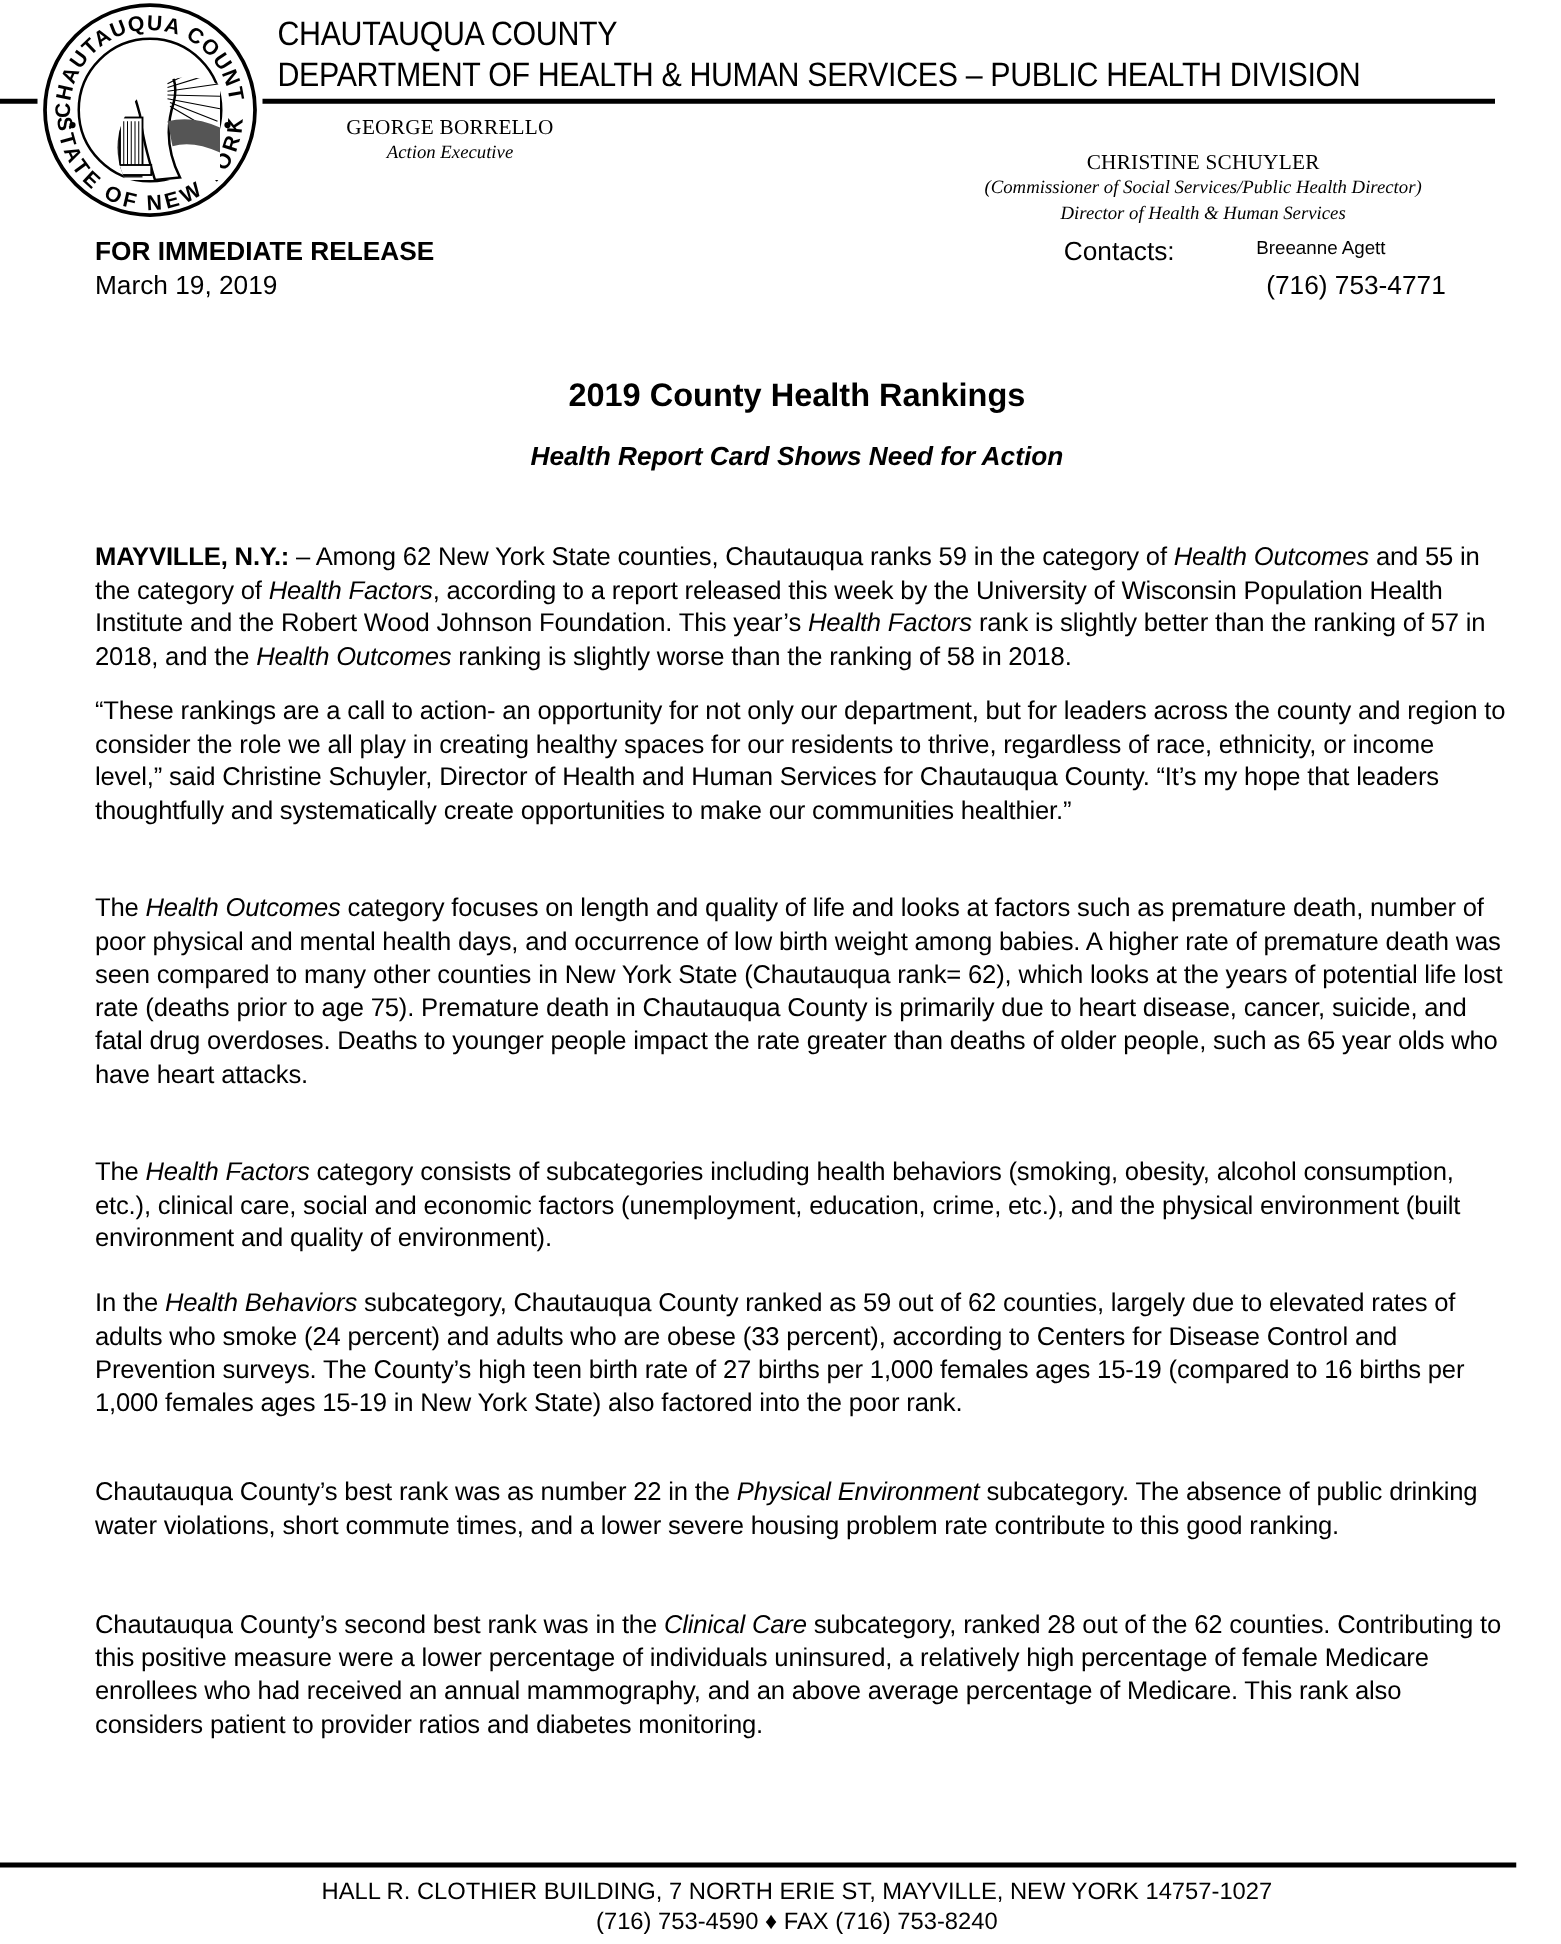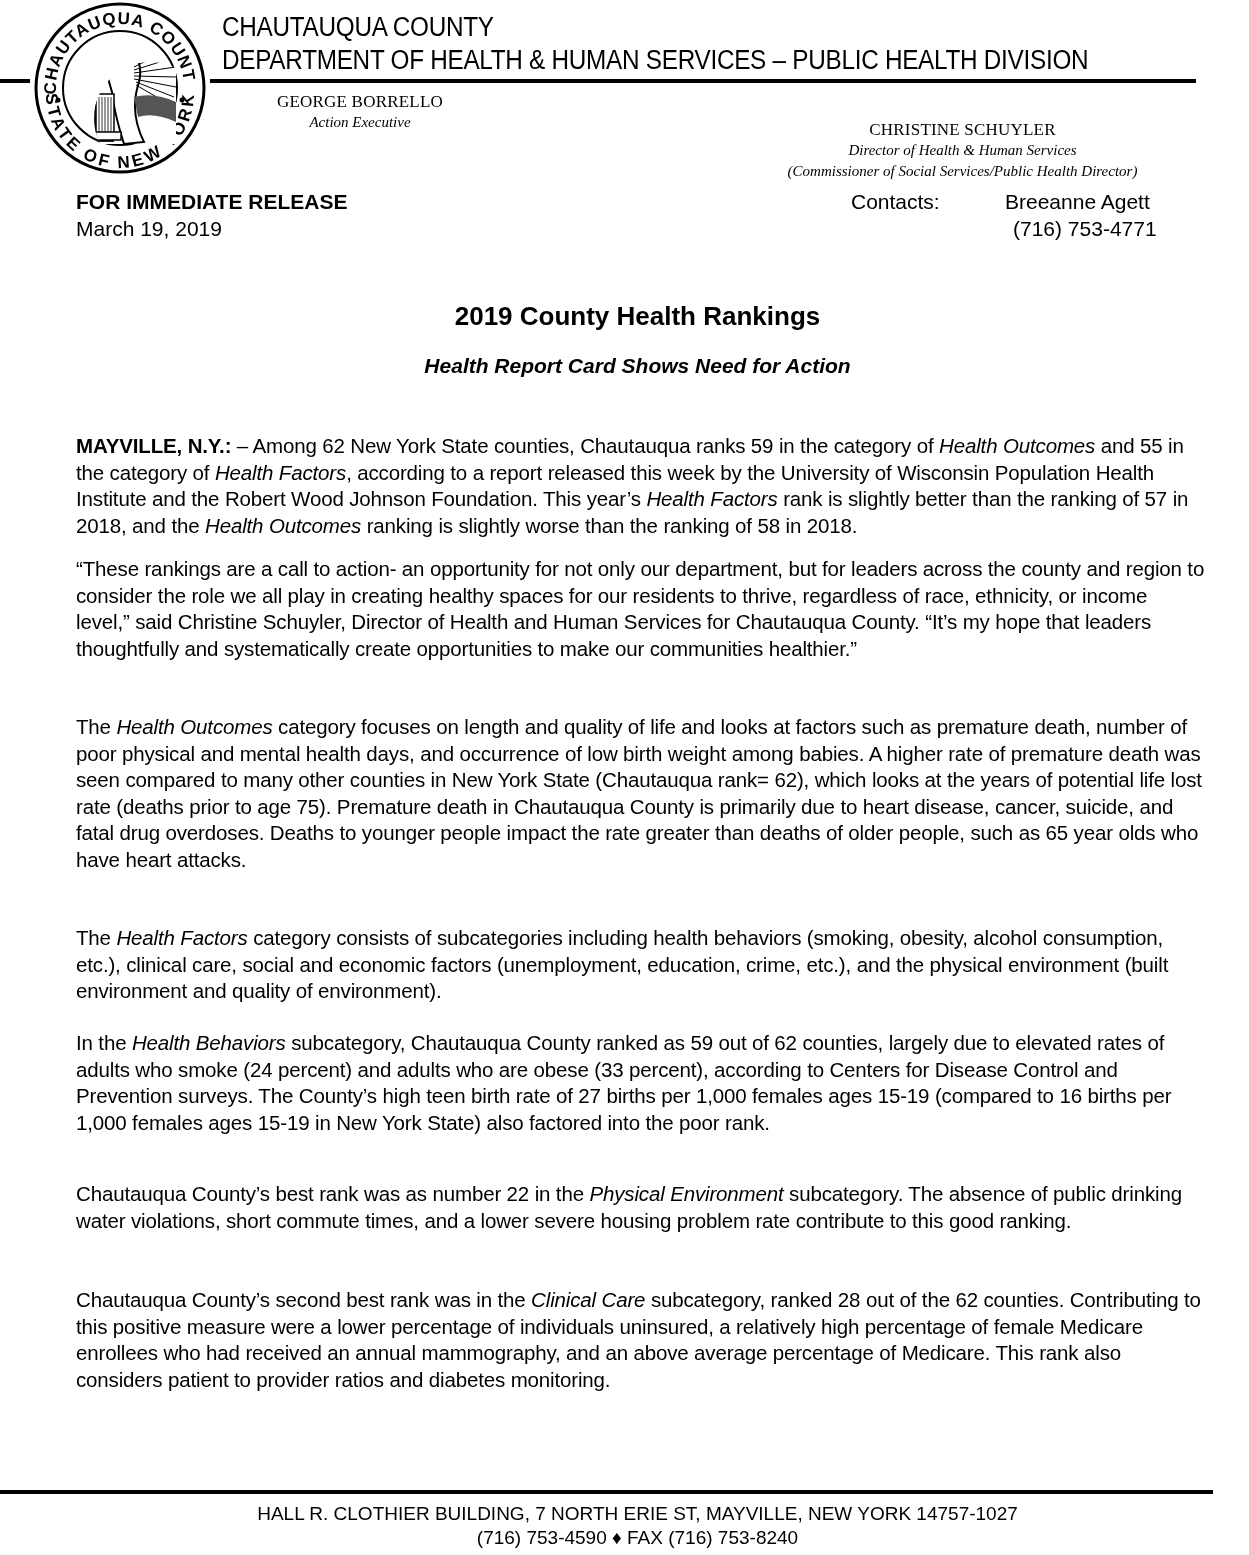--- a/index.html
+++ b/index.html
@@ -16,21 +16,21 @@
   .official { font-family: "Liberation Serif", serif; text-align: center; }
   .official .name { font-size: 17px; line-height: 21px; letter-spacing: 0.2px; }
   .official .title { font-size: 15px; font-style: italic; line-height: 21px; }
   .exec { left: 240px; top: 91px; width: 240px; }
   .director { left: 740px; top: 91px; width: 445px; margin-top: 28px; }
 
   
   .release-label { left: 76px; top: 190px; font-size: 21px; font-weight: bold; white-space: nowrap; }
   .release-date { left: 76px; top: 217px; font-size: 21px; white-space: nowrap; }
   .contacts-label { left: 851px; top: 190px; font-size: 21px; white-space: nowrap; }
-  .contact-name { left: 1005px; top: 190px; font-size: 21px; white-space: nowrap; }
+  .contact-name { left: 1005px; top: 190px; font-size: 15px; white-space: nowrap; }
   .contact-phone { left: 1013px; top: 217px; font-size: 21px; white-space: nowrap; text-align: right; }
 
   .headline { left: 0; top: 301px; width: 1275px; text-align: center; font-size: 26px; font-weight: bold; }
   .subhead { left: 0; top: 354px; width: 1275px; text-align: center; font-size: 21px; font-weight: bold; font-style: italic; }
 
   .body-text { left: 76px; width: 1130px; font-size: 20.5px; line-height: 26.5px; letter-spacing: -0.15px; }
   .body-text p { margin: 0; }
   .p1 { top: 397px; margin-top: 36px; }
   .p2 { top: 556px; }
   .p3 { top: 714px; }
@@ -99,22 +99,22 @@
 <div class="abs org-name">CHAUTAUQUA COUNTY</div>
 <div class="abs dept-name">DEPARTMENT OF HEALTH &amp; HUMAN SERVICES – PUBLIC HEALTH DIVISION</div>
 
 <div class="abs official exec">
   <div class="name">GEORGE BORRELLO</div>
   <div class="title">Action Executive</div>
 </div>
 
 <div class="abs official director">
   <div class="name">CHRISTINE SCHUYLER</div>
+  <div class="title">(Commissioner of Social Services/Public Health Director)</div>
   <div class="title">Director of Health &amp; Human Services</div>
-  <div class="title">(Commissioner of Social Services/Public Health Director)</div>
 </div>
 
 <div class="abs release-label">FOR IMMEDIATE RELEASE</div>
 <div class="abs release-date">March 19, 2019</div>
 <div class="abs contacts-label">Contacts:</div>
 <div class="abs contact-name">Breeanne Agett</div>
 <div class="abs contact-phone">(716) 753-4771</div>
 
 <div class="abs headline">2019 County Health Rankings</div>
 <div class="abs subhead">Health Report Card Shows Need for Action</div>

